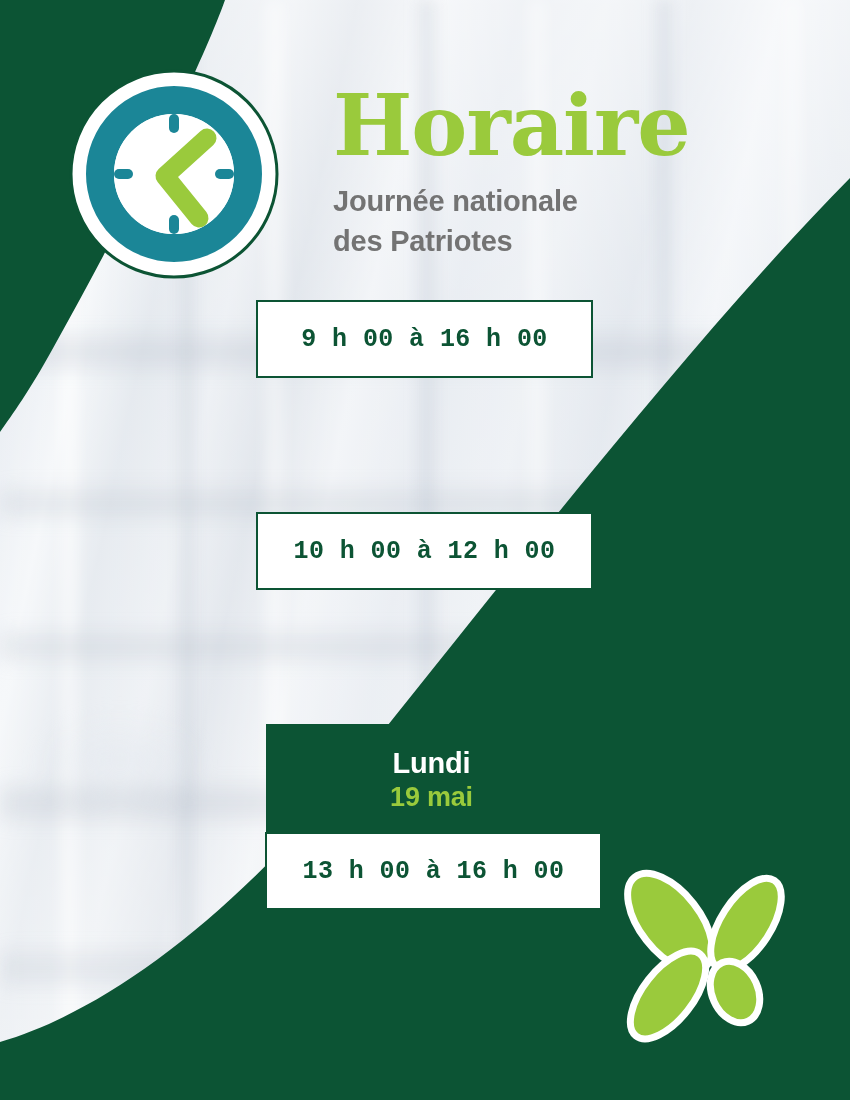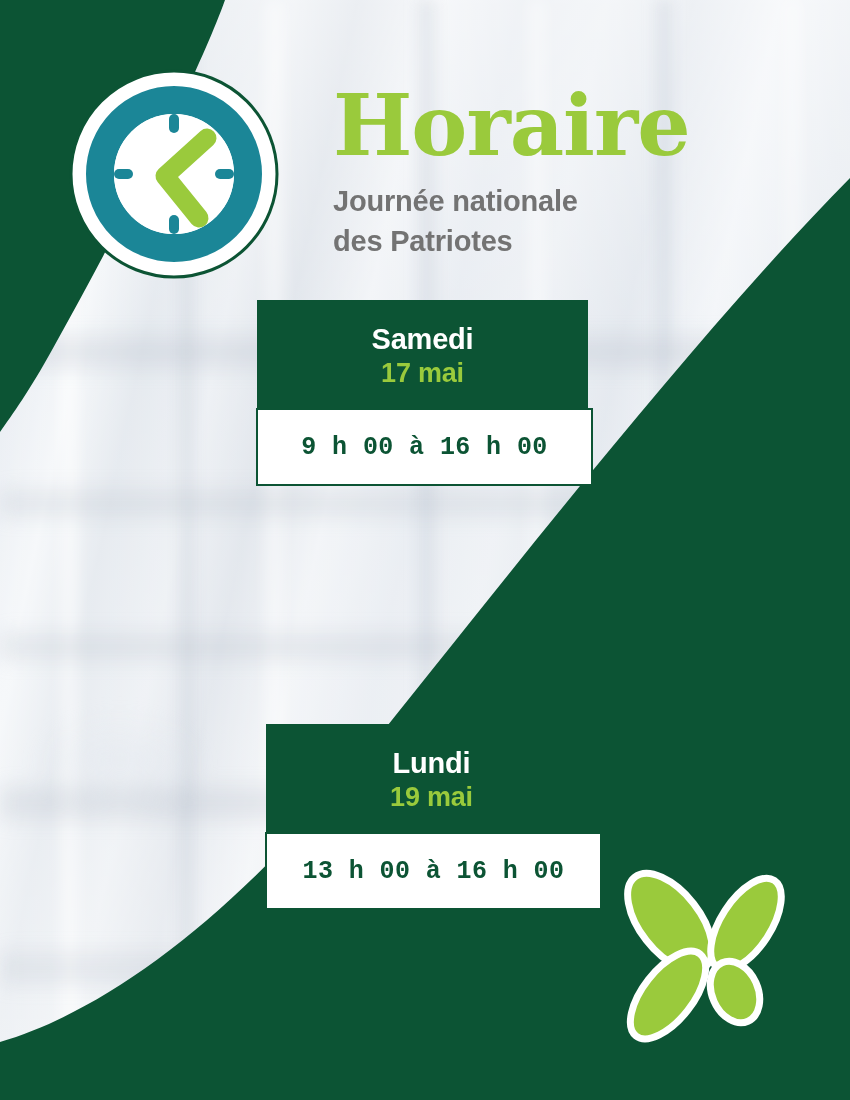--- a/index.html
+++ b/index.html
@@ -192,30 +192,29 @@
     <div class="poster-title">Horaire</div>
     <div class="poster-subtitle">
       <span>Journée nationale</span><br>
       <span>des Patriotes</span>
     </div>
   </div>
 
   <div class="schedule">
 
     <div class="day-card c0">
-      <div class="card-header">
-        <div class="card-day">Samedi</div>
-        <div class="card-date">17 mai</div>
-      </div>
       <div class="card-body">
         <div class="card-hours">9 h 00 à 16 h 00</div>
       </div>
     </div>
 
     <div class="day-card c1">
+      <div class="card-body">
+        <div class="card-hours">10 h 00 à 12 h 00</div>
+      </div>
     </div>
 
     <div class="day-card c2">
       <div class="card-header">
         <div class="card-day">Lundi</div>
         <div class="card-date">19 mai</div>
       </div>
       <div class="card-body">
         <div class="card-hours">13 h 00 à 16 h 00</div>
       </div>

